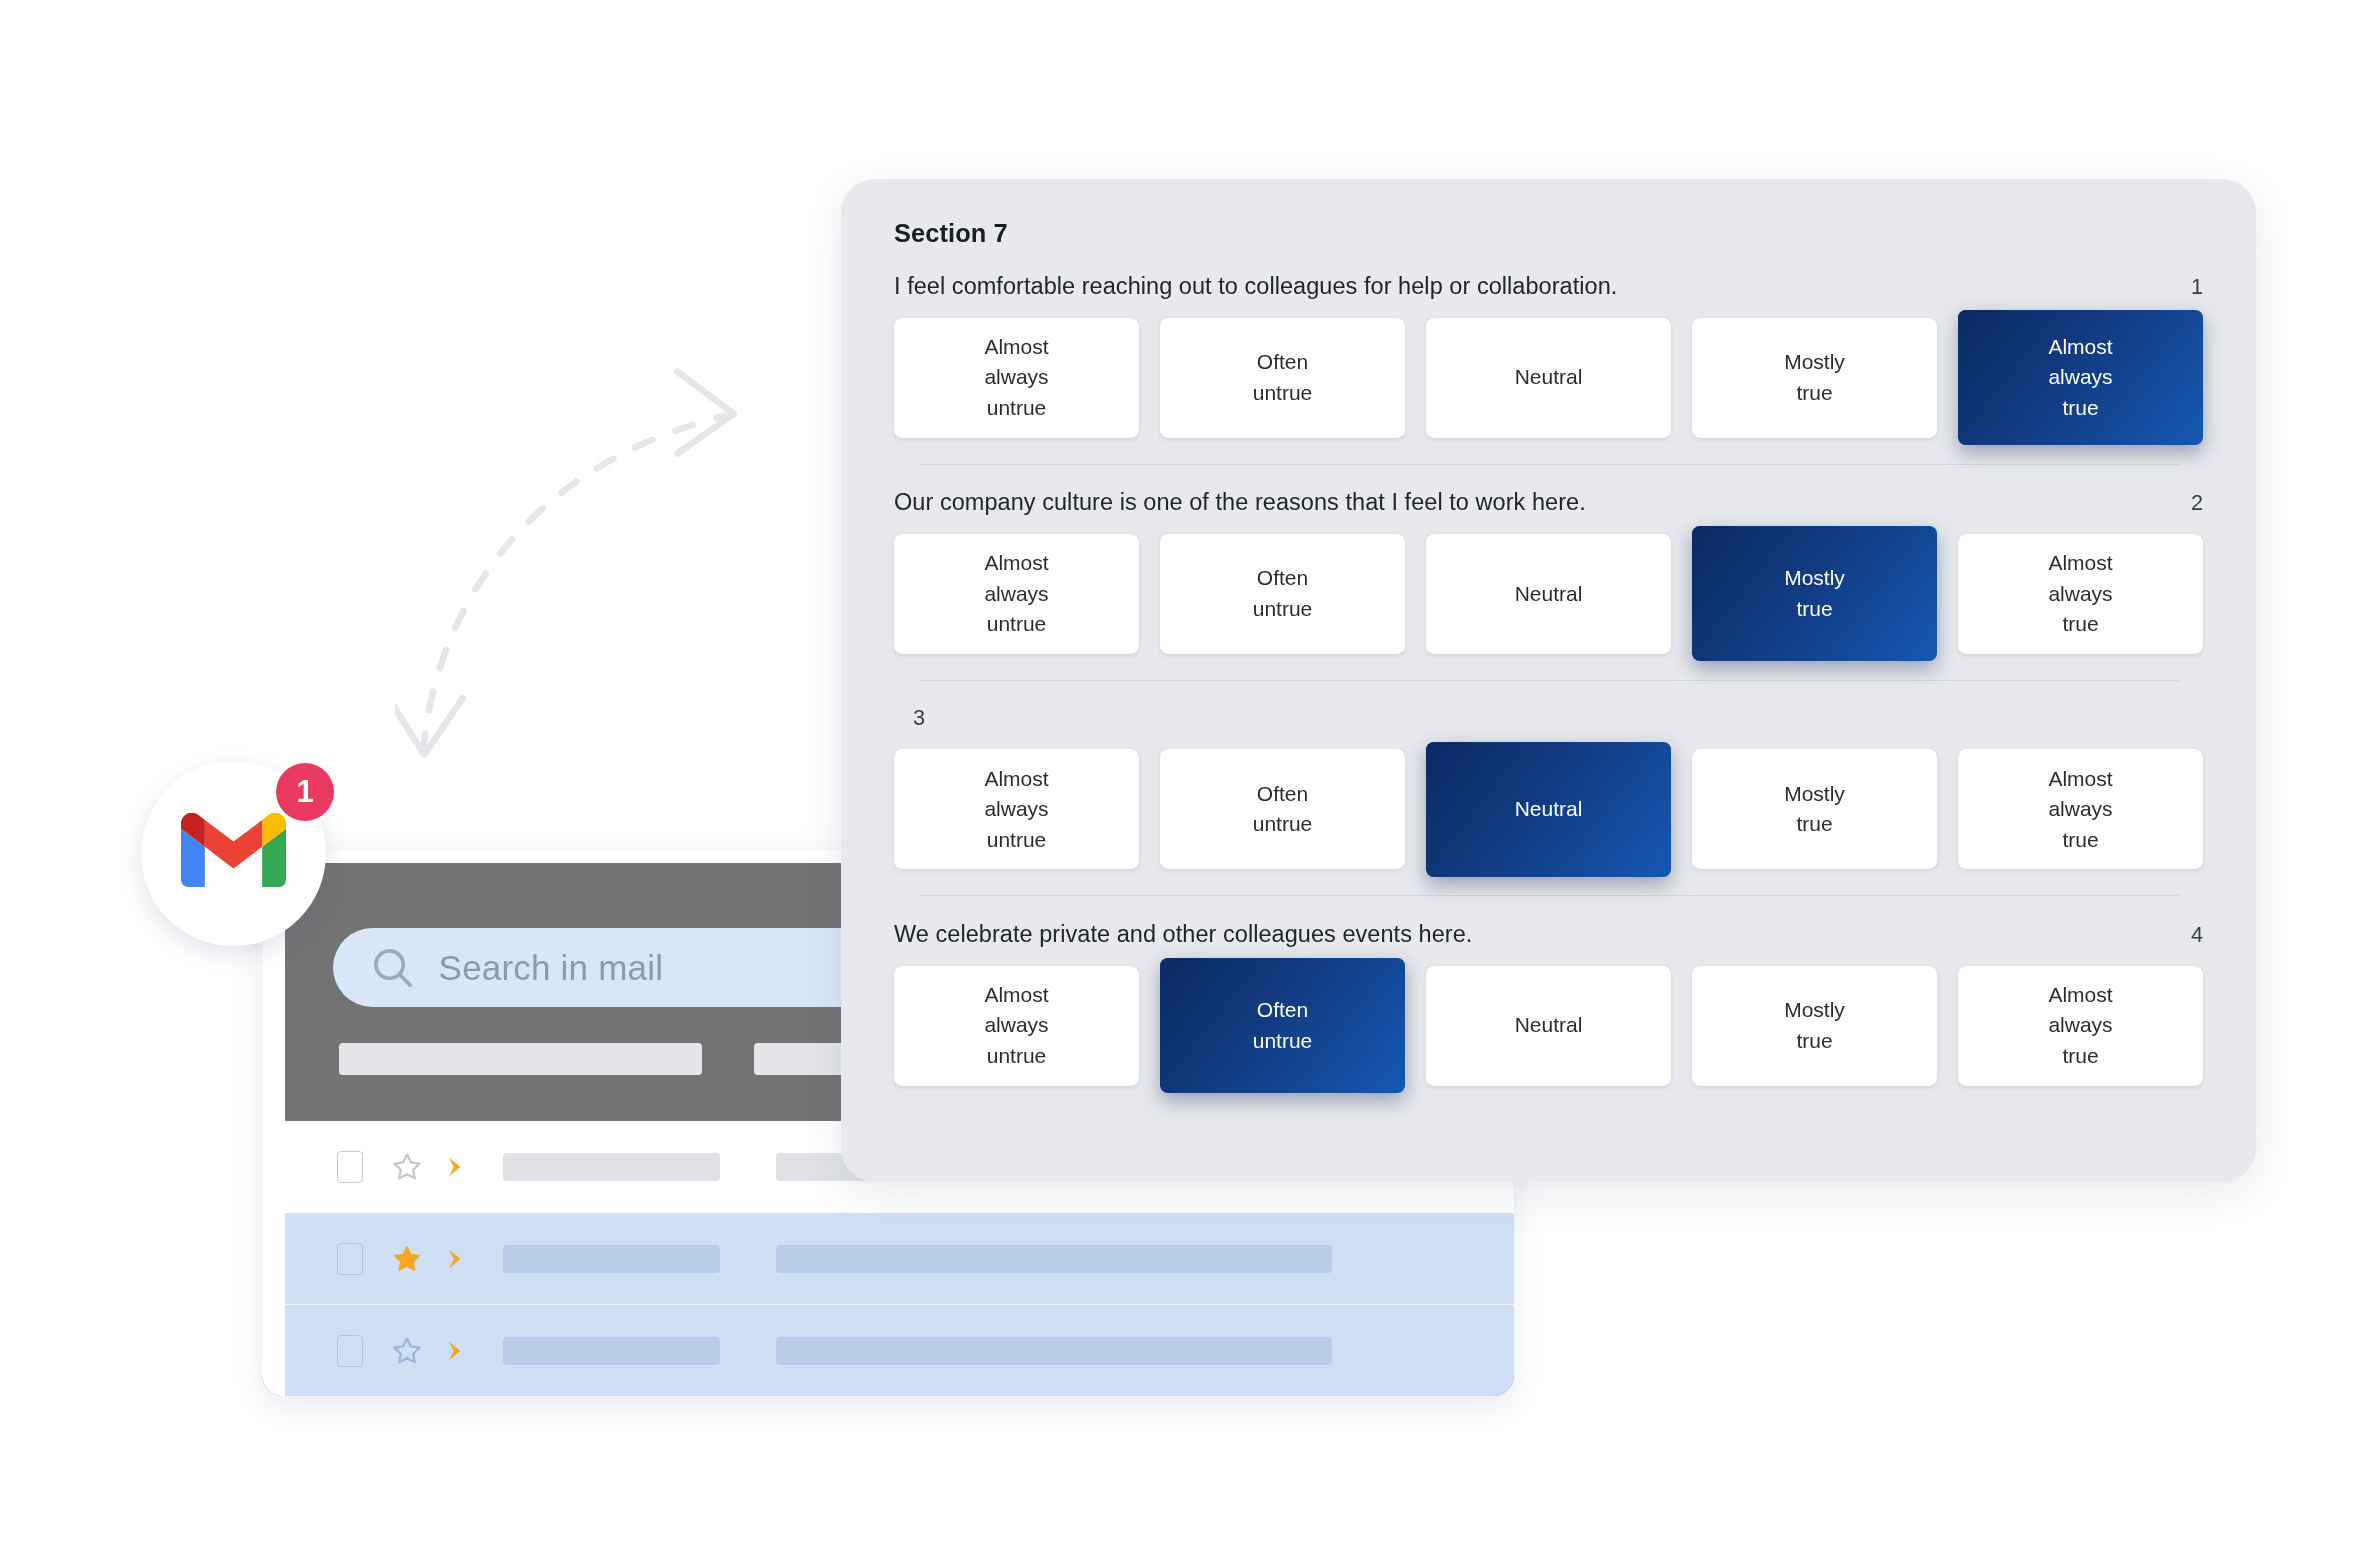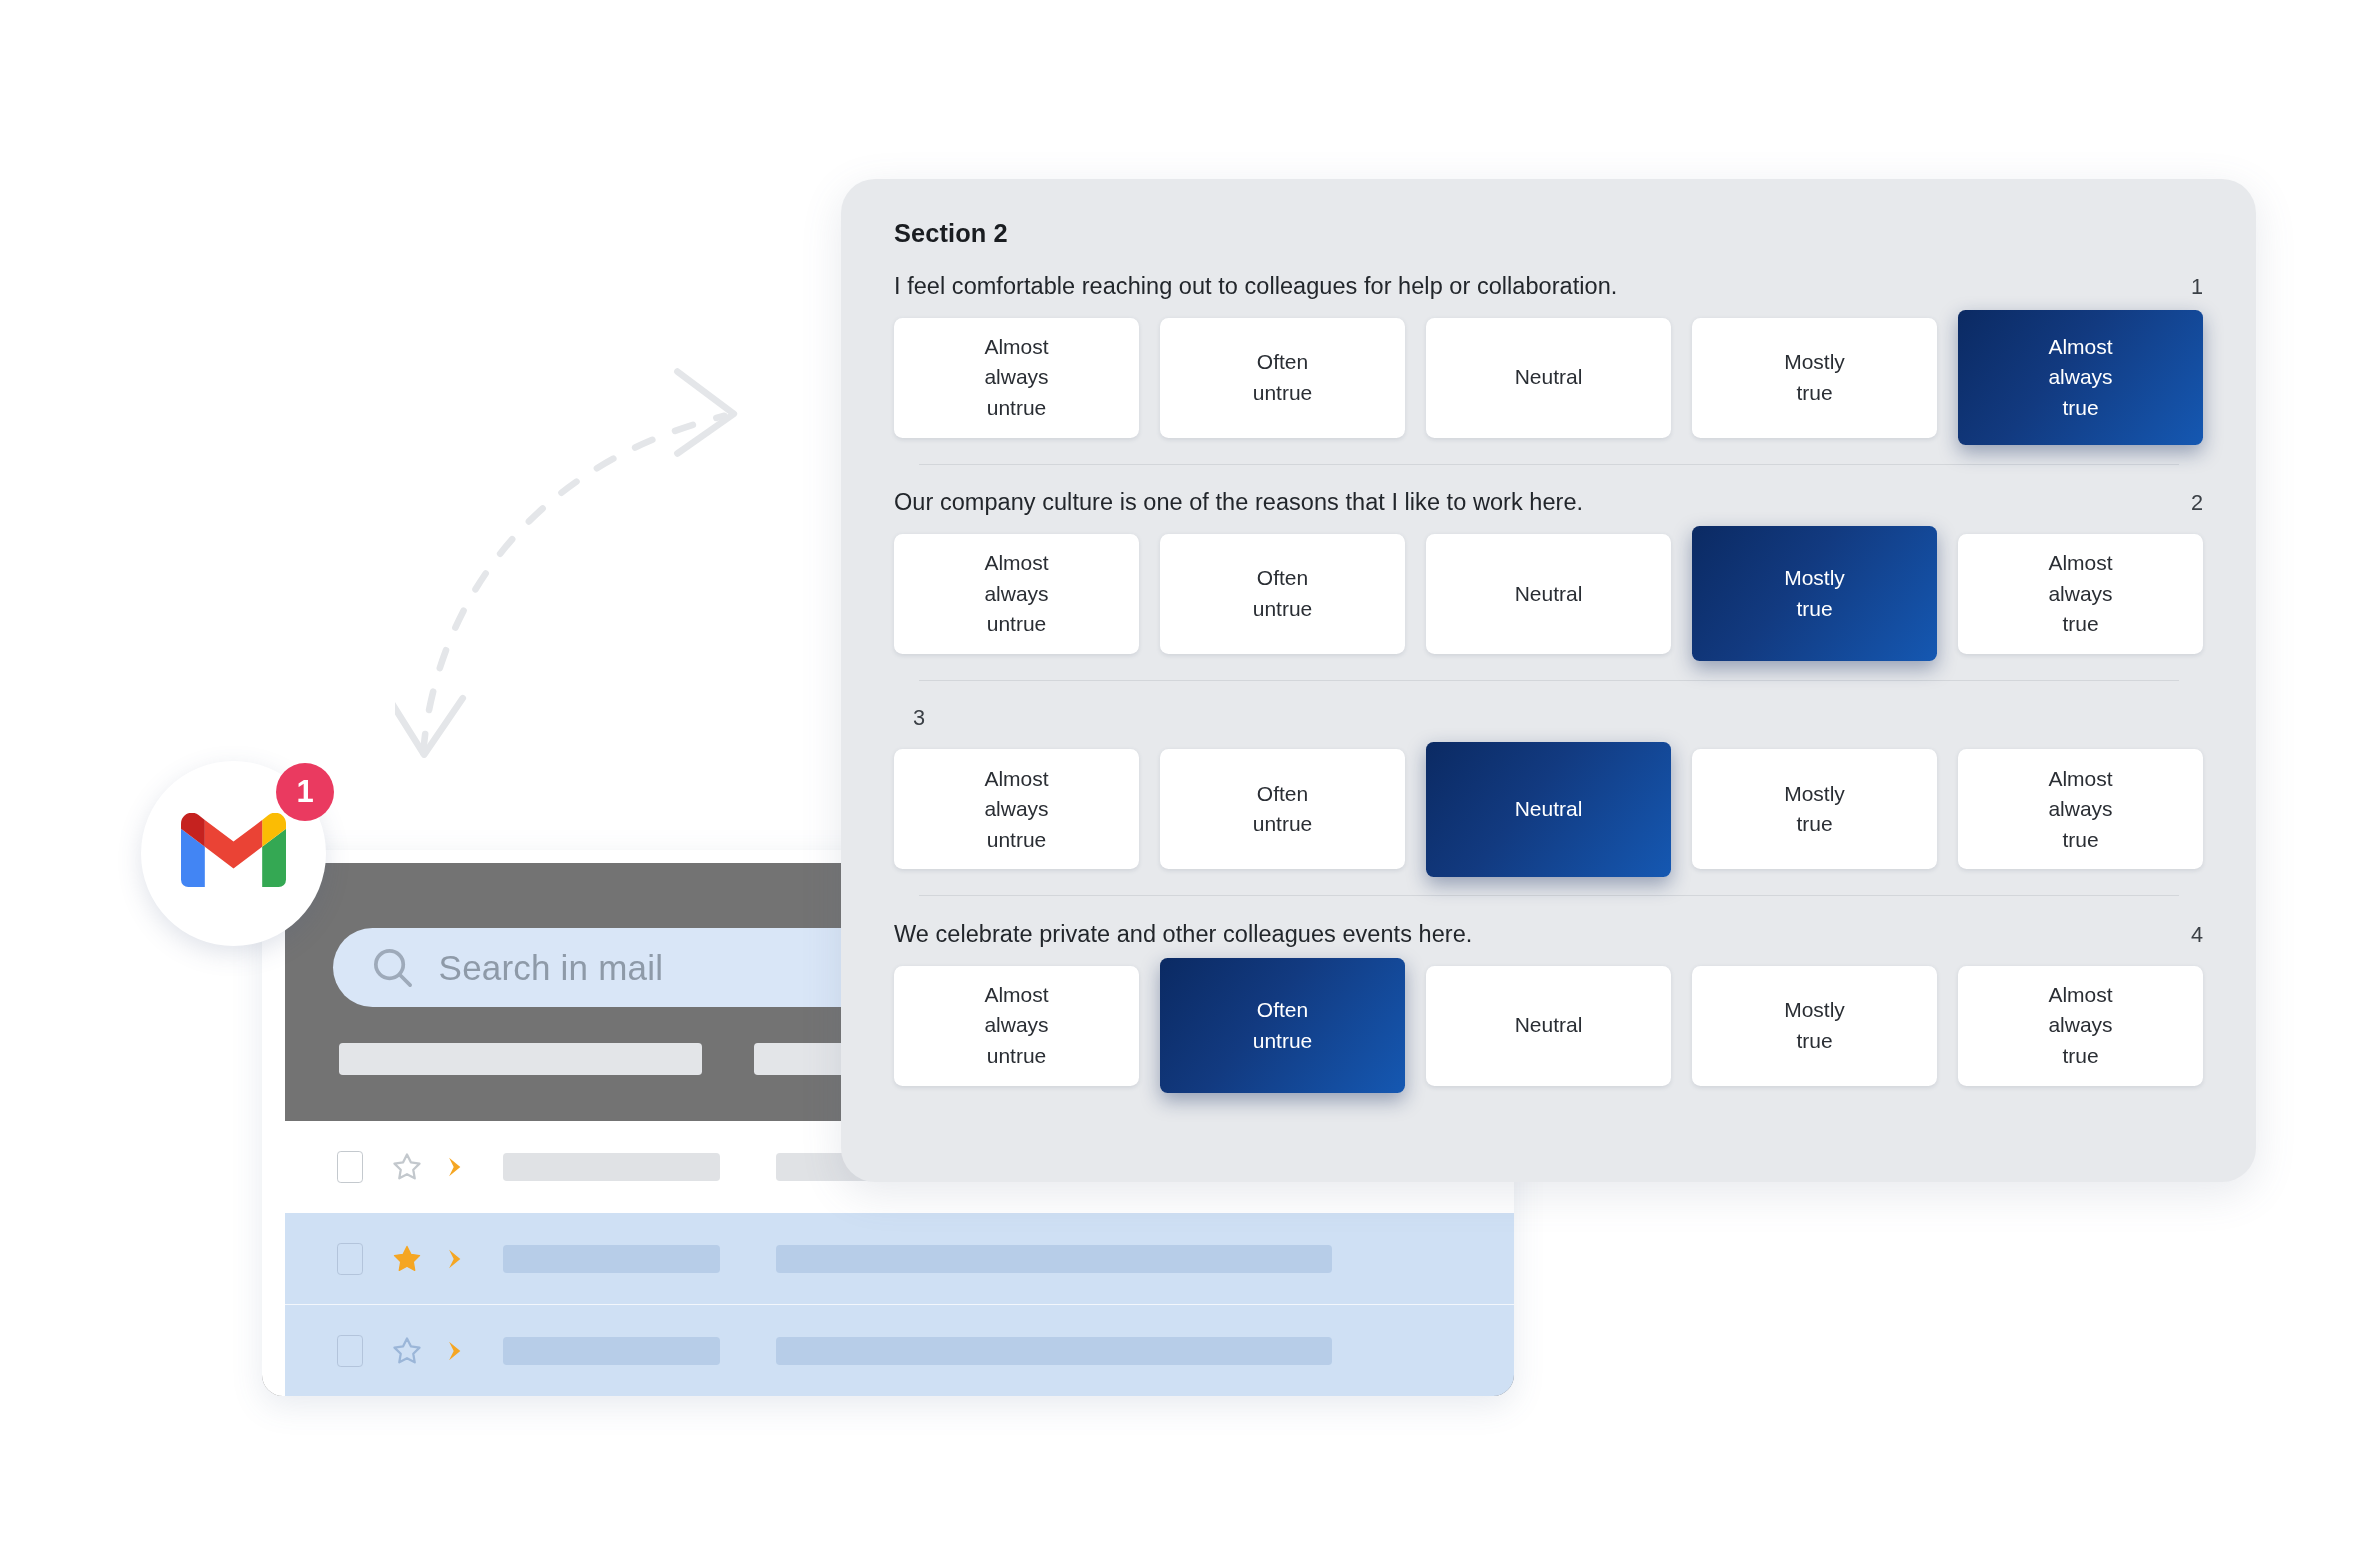--- a/index.html
+++ b/index.html
@@ -219,21 +219,21 @@
     <path d="M3.6 36.6h8.2V16.7L0 7.8v25.2a3.6 3.6 0 0 0 3.6 3.6z" fill="#4285f4"></path>
     <path d="M40.2 36.6h8.2a3.6 3.6 0 0 0 3.6-3.6V7.8l-11.8 8.9z" fill="#34a853"></path>
     <path d="M40.2 3.4v13.3L52 7.8V5.2c0-4.5-5.1-7-8.7-4.3z" fill="#fbbc04"></path>
     <path d="M11.8 16.7V3.4L26 14.1 40.2 3.4v13.3L26 27.4z" fill="#ea4335"></path>
     <path d="M0 5.2v2.6l11.8 8.9V3.4L8.7.9C5.1-1.8 0 .7 0 5.2z" fill="#c5221f"></path>
   </svg>
 </div>
 <div id="gmail-unread-badge">1</div>
 
 <div id="survey-card">
-  <div id="section-title">Section 2</div>
+  <div id="section-title">Section 7</div>
   <div id="questions-container">
       <div class="question-block">
         <div class="q-head">
           <div class="q-text">I feel comfortable reaching out to colleagues for help or collaboration.</div>
           <div class="q-num">1</div>
         </div>
         <div class="options-row">
           <div class="opt">
             <span>Almost<br>always<br>untrue</span>
           </div>
@@ -247,21 +247,21 @@
             <span>Mostly<br>true</span>
           </div>
           <div class="opt selected">
             <span>Almost<br>always<br>true</span>
           </div>
         </div>
         <div class="q-divider"></div>
       </div>
       <div class="question-block">
         <div class="q-head">
-          <div class="q-text">Our company culture is one of the reasons that I like to work here.</div>
+          <div class="q-text">Our company culture is one of the reasons that I feel to work here.</div>
           <div class="q-num">2</div>
         </div>
         <div class="options-row">
           <div class="opt">
             <span>Almost<br>always<br>untrue</span>
           </div>
           <div class="opt">
             <span>Often<br>untrue</span>
           </div>
           <div class="opt">

